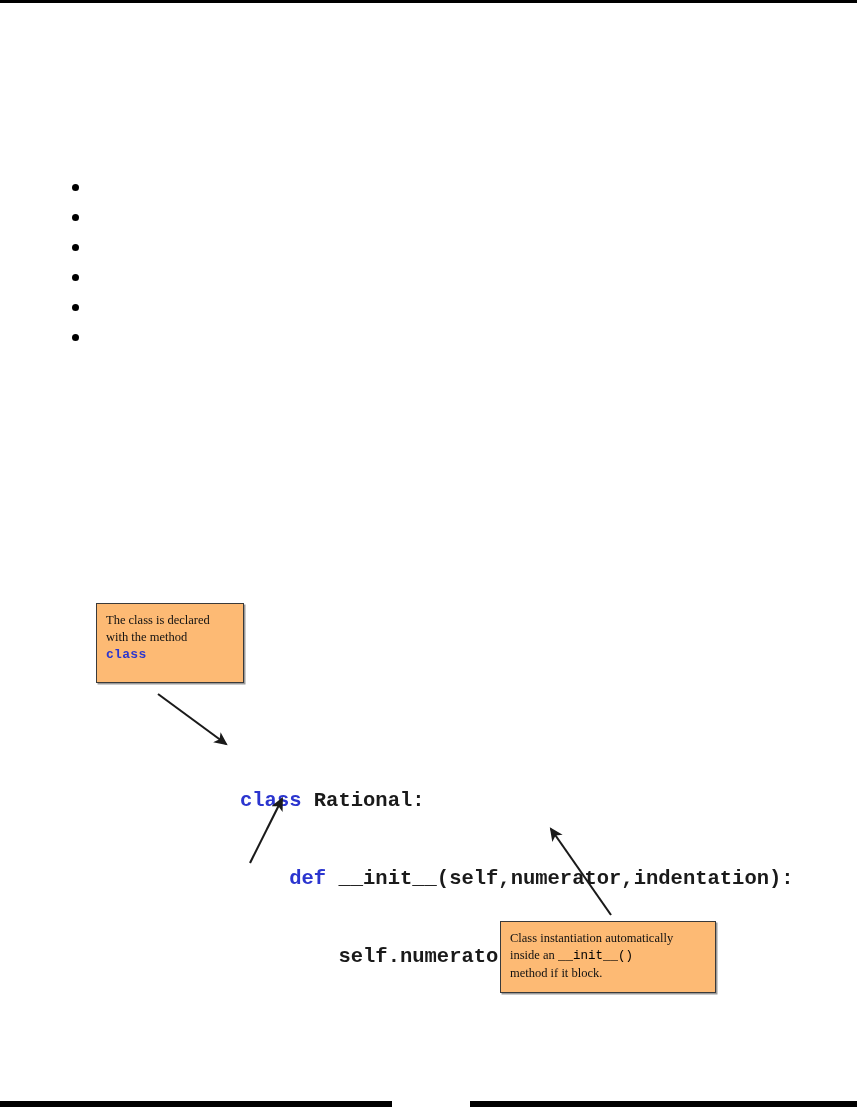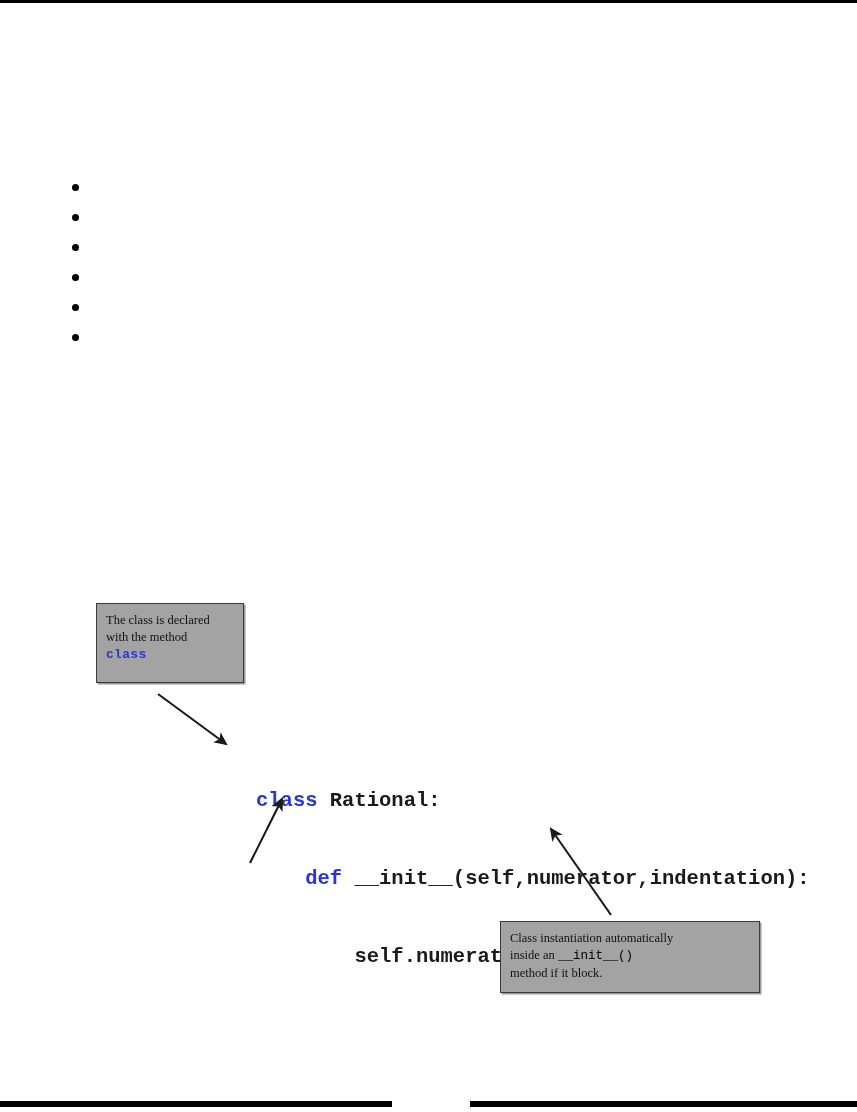--- a/index.html
+++ b/index.html
@@ -60,21 +60,21 @@
     position: absolute;
     left: 0;
     top: 0;
     width: 857px;
     height: 1112px;
   }
 
   
   .callout {
     position: absolute;
-    background: #a3a3a3;
+    background: #fdba74;
     border: 1px solid #3a3a3a;
     box-shadow: 1.5px 1.5px 0 0 #9a9a9a;
     box-sizing: border-box;
     font-family: "Liberation Serif", serif;
     font-size: 12.5px;
     line-height: 17px;
     color: #111111;
     padding: 8px 9px 6px 9px;
   }
   .callout .kw {
@@ -86,36 +86,36 @@
   }
   .callout .mono {
     font-family: "Liberation Mono", monospace;
     font-weight: normal;
     color: #000000;
     font-size: 12.5px;
   }
 
   #callout-class       { left: 96px;  top: 603px; width: 148px; height: 80px; }
   #callout-indentation { left: 166px; top: 866px; width: 168px; height: 86px; }
-  #callout-init        { left: 500px; top: 921px; width: 260px; height: 72px; }
+  #callout-init        { left: 500px; top: 921px; width: 216px; height: 72px; }
 
   
   #code-block {
     position: absolute;
     left: 240px;
     top: 736px;
     font-family: "Liberation Mono", monospace;
     font-size: 20.5px;
     font-weight: bold;
     line-height: 26px;
     color: #1a1a1a;
     white-space: pre;
     letter-spacing: 0px;
   }
-  #code-block .line { display: block; height: 26px; margin-left: 16px; }
+  #code-block .line { display: block; height: 26px; }
   #code-block .kw { color: #2b35cf; }
 
   
   .arrow-svg {
     position: absolute;
     overflow: visible;
     pointer-events: none;
   }
   #arrow-class-svg { left: 150px; top: 680px; width: 130px; height: 80px; }
   #arrow-indent-svg { left: 240px; top: 785px; width: 90px; height: 85px; }

